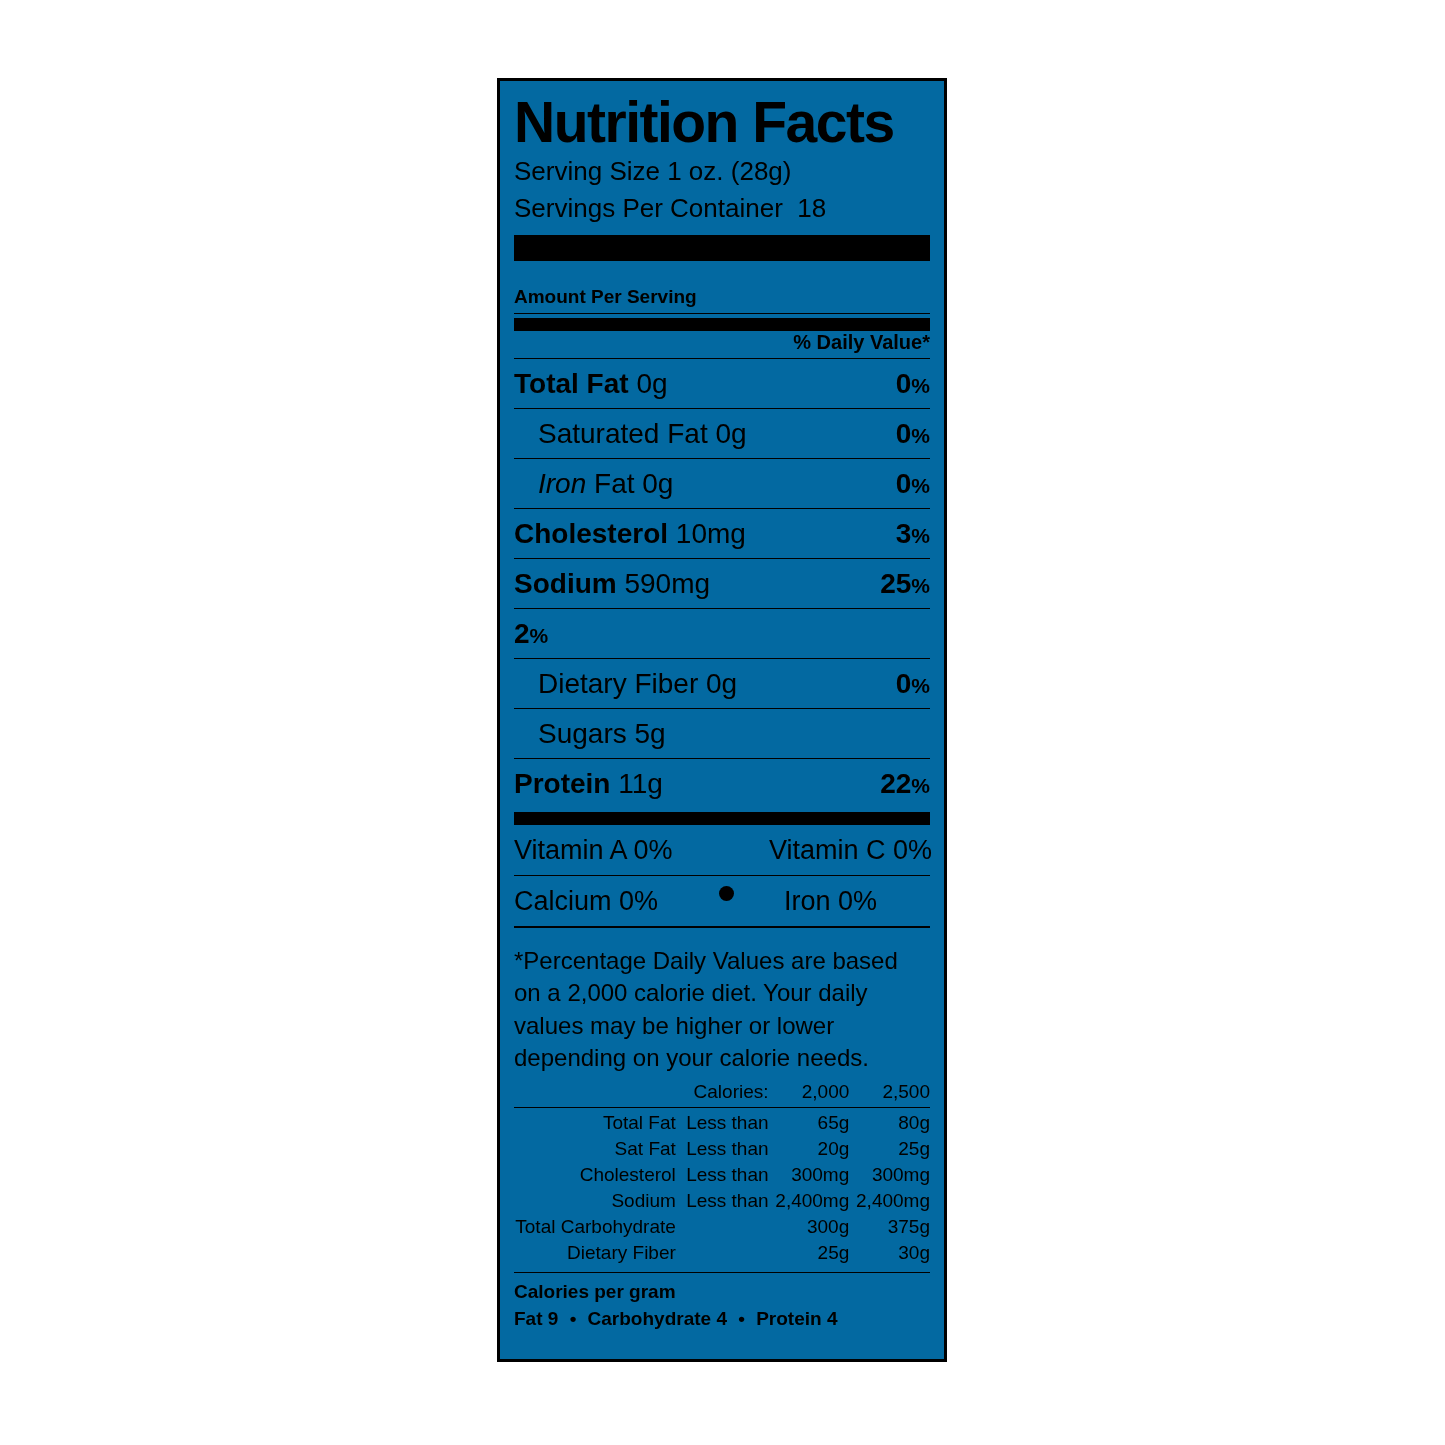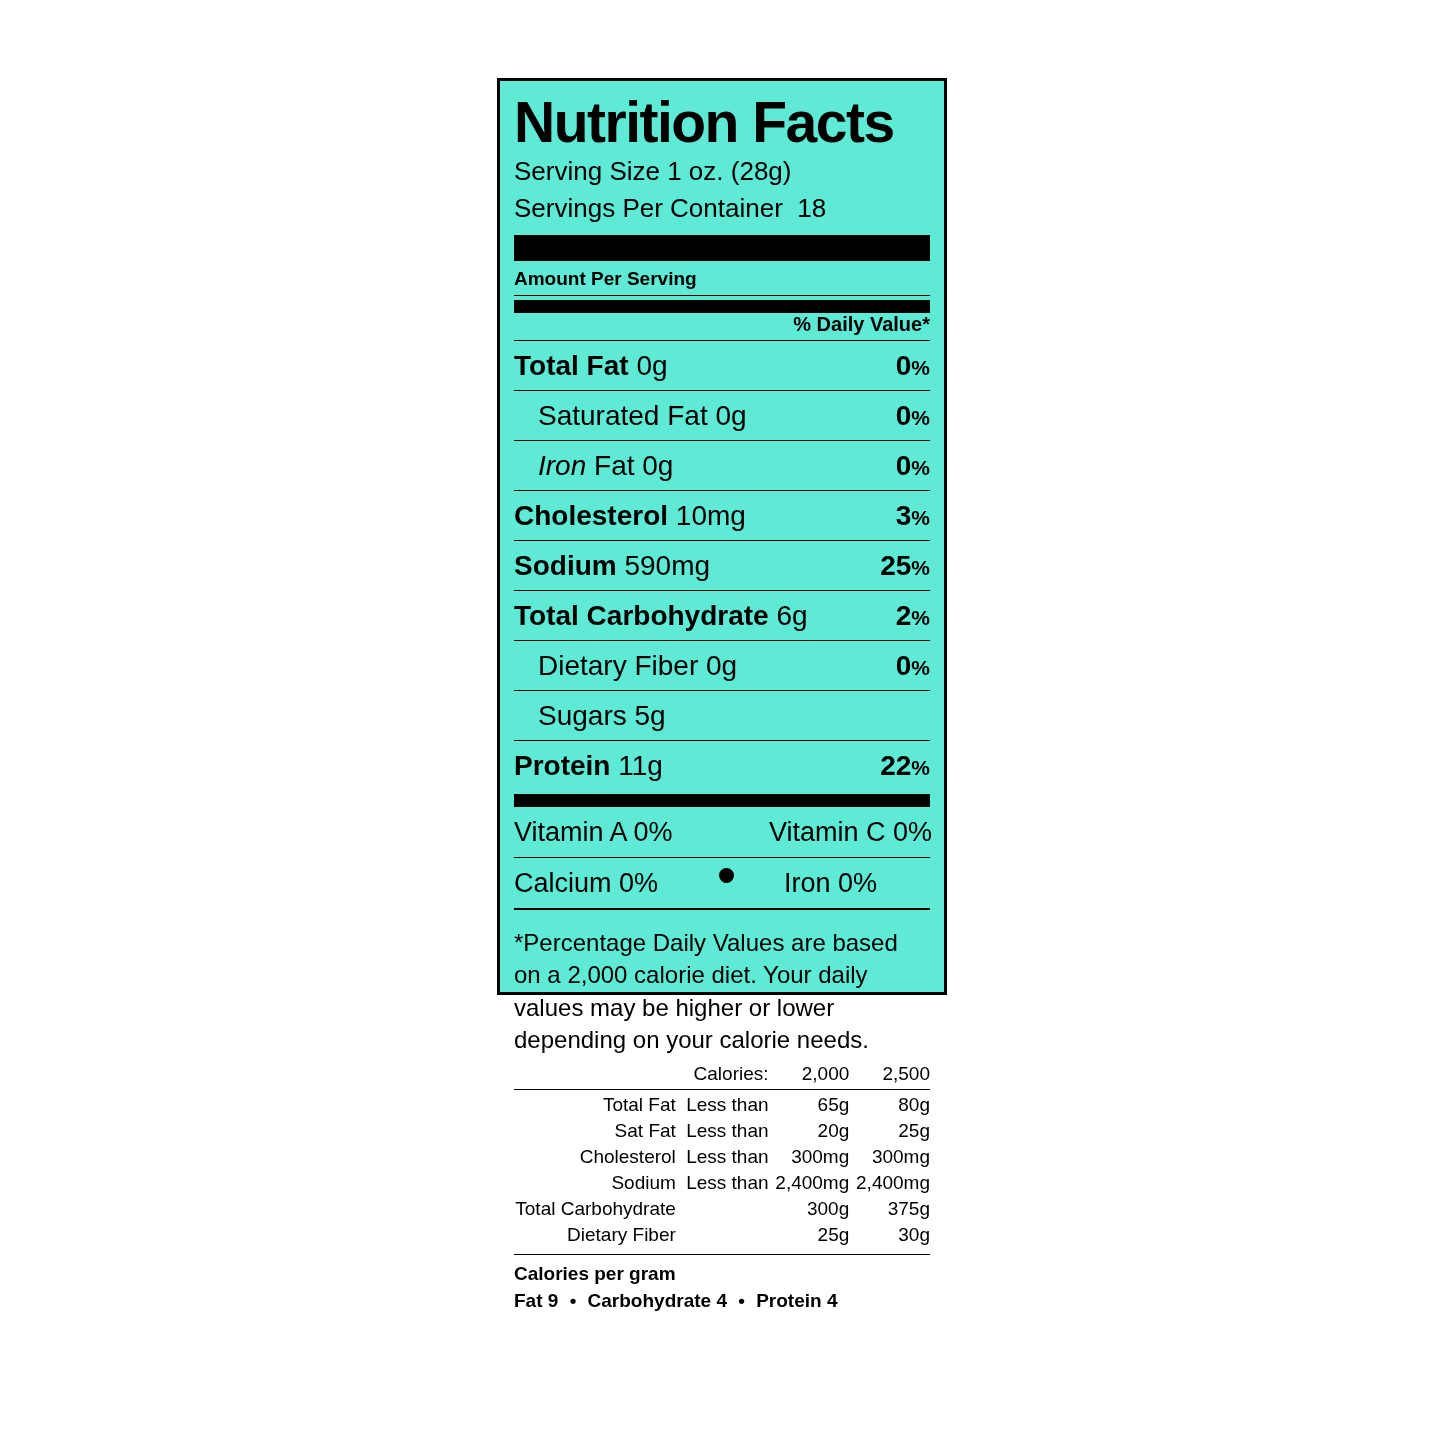--- a/index.html
+++ b/index.html
@@ -12,24 +12,24 @@
     height: 1445px;
     font-family: "Liberation Sans", sans-serif;
     color: #000000;
     position: relative;
   }
   .label-wrap {
     position: absolute;
     left: 497px;
     top: 78px;
     width: 450px;
-    height: 917px;
+    height: 1284px;
     border: 3px solid #000;
     box-sizing: border-box;
-    background: #5eead4;
+    background: #0369a1;
     padding: 0 14px;
   }
   .title {
     font-size: 57px;
     font-weight: bold;
     letter-spacing: -1.5px;
     line-height: 1.02;
     margin-top: 12px;
     margin-bottom: 2px;
   }
@@ -50,21 +50,21 @@
   }
   .rule {
     border-top: 2px solid #000;
   }
   .rule-thin {
     border-top: 1.5px solid #000;
   }
   .aps {
     font-size: 19px;
     font-weight: bold;
-    padding: 7px 0 5px 0;
+    padding: 25px 0 5px 0;
   }
   .row {
     display: flex;
     justify-content: space-between;
     align-items: baseline;
     font-size: 28px;
     padding: 9px 0 8px 0;
   }
   .row .left b {
     font-weight: bold;
@@ -184,22 +184,20 @@
 
   <div class="rule-thin"></div>
   <div class="row">
     <div class="left"><b>Sodium</b>
       <span>590mg</span></div>
     <div class="right"><span>25</span><span class="pct">%</span></div>
   </div>
 
   <div class="rule-thin"></div>
   <div class="row">
-    <div class="left"><b>Total Carbohydrate</b>
-      <span>6g</span></div>
     <div class="right"><span>2</span><span class="pct">%</span></div>
   </div>
 
   <div class="rule-thin"></div>
   <div class="row indent1">
     <div class="left"><span>Dietary Fiber</span>
       <span>0g</span></div>
     <div class="right"><span>0</span><span class="pct">%</span></div>
   </div>
 

